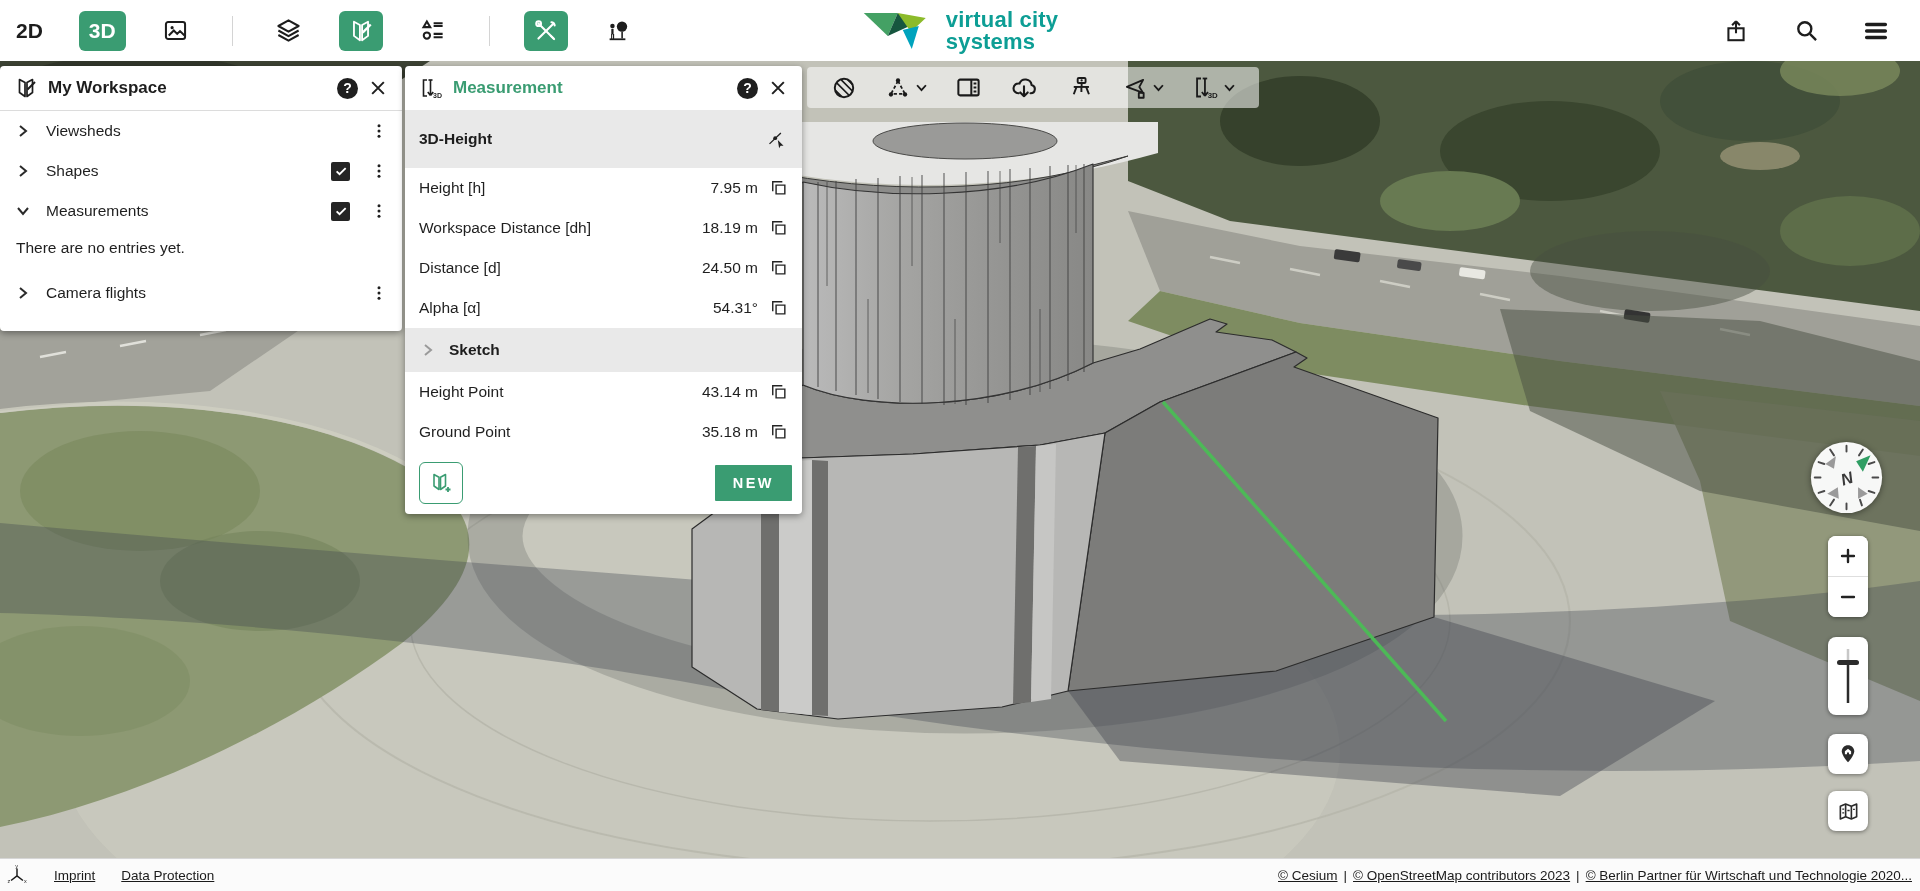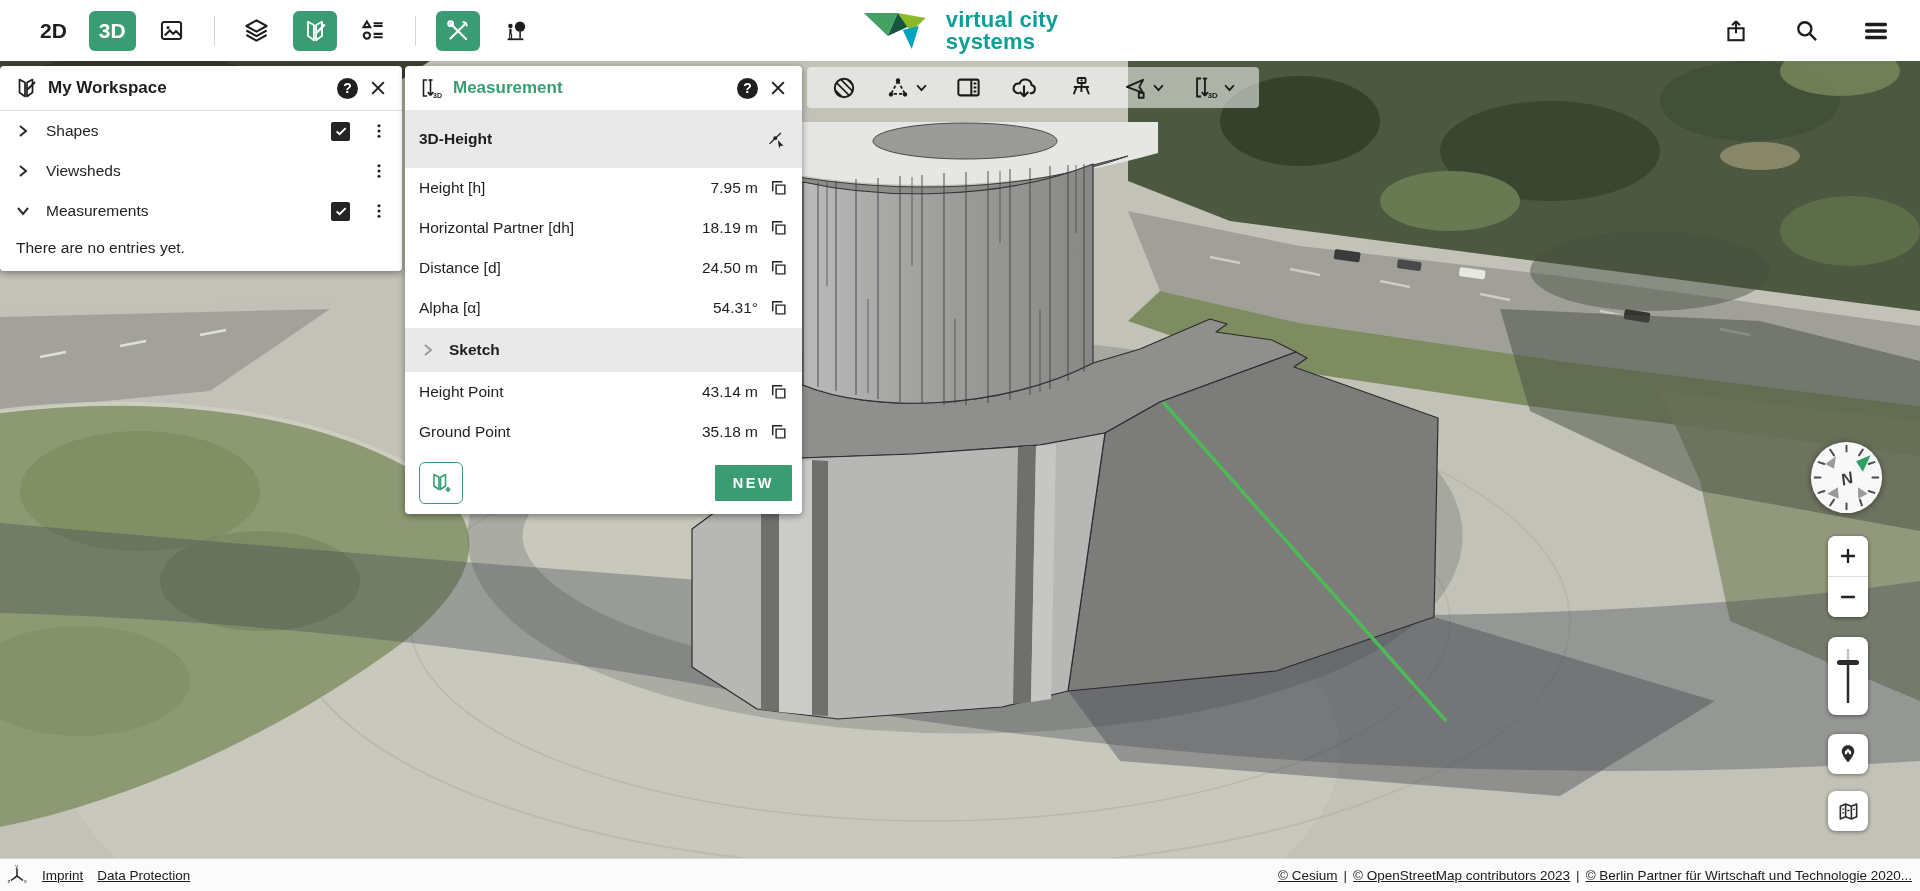--- a/index.html
+++ b/index.html
@@ -1,21 +1,21 @@
 <!DOCTYPE html>
 <html><head>
 <meta charset="utf-8">
 <style>
   * { box-sizing: border-box; margin: 0; padding: 0; }
   html,body { width:1920px; height:891px; overflow:hidden; font-family:"Liberation Sans",sans-serif; background:#ddd; }
   .icon-svg { display:block; }
 
   
   .topbar { position:absolute; top:0; left:0; width:1920px; height:61px; background:#fff; display:flex; align-items:center; z-index:40; }
-  .tb-left { display:flex; align-items:center; gap:14px; padding-left:32px;justify-content:space-between; }
+  .tb-left { display:flex; align-items:center; gap:28px; padding-left:8px;justify-content:space-between; }
   .mode-btn { font-size:21px; font-weight:700; color:#1d1d1d; background:none; border:none; padding:6px 8px; cursor:pointer; }
   .mode-btn.active { background:#3a9c72; color:#fff; border-radius:6px; padding:8px 10px; }
   .tb-iconbtn { background:none; border:none; width:44px; height:40px; display:flex; align-items:center; justify-content:center; color:#1d1d1d; cursor:pointer; }
   .tb-iconbtn.green { background:#3a9c72; color:#fff; border-radius:6px; }
   .tb-sep { width:1px; height:30px; background:#d4d4d4; margin:0 6px; }
   .brand { position:absolute; left:50%; top:50%; transform:translate(-50%,-50%); display:flex; align-items:center; gap:12px; }
   .brand-text { font-size:22px; font-weight:700; line-height:0.98; color:#0d9e95; letter-spacing:.2px; }
   .tb-right { position:absolute; right:22px; top:0; height:61px; display:flex; align-items:center; gap:26px; }
 
   
@@ -67,21 +67,21 @@
   .ctl-box { left:1828px; width:40px; background:#fff; border-radius:8px; box-shadow:0 1px 4px rgba(0,0,0,.45); display:flex; flex-direction:column; align-items:center; justify-content:center; border:none; cursor:pointer; }
   .zoom-stack { left:1828px; top:536px; width:40px; position:absolute; z-index:20; border-radius:8px; box-shadow:0 1px 4px rgba(0,0,0,.45); overflow:hidden; background:#fff; }
   .zoom-btn { width:40px; height:40px; background:#fff; border:none; display:flex; align-items:center; justify-content:center; cursor:pointer; }
   .zoom-div { height:1px; background:#dedede; }
   .slider-box { top:637px; height:78px; }
   .pin-box { top:734px; height:40px; }
   .map-box { top:791px; height:40px; }
 
   
   .footer { position:absolute; left:0; top:858px; width:1920px; height:33px; background:#fbfbfb; border-top:1px solid #d6d6d6; display:flex; align-items:center; justify-content:space-between; padding:0 8px 0 6px; z-index:40; font-size:13.5px; color:#1a1a1a; }
-  .f-left { display:flex; align-items:center; gap:14px; }
+  .f-left { display:flex; align-items:center; gap:26px; }
   .f-link { color:#1a1a1a; text-decoration:underline; cursor:pointer; }
   .f-right { display:flex; align-items:center; gap:6px;justify-content:space-between; }
   .f-sep { color:#1a1a1a; }
 </style>
 </head>
 <body>
 
 <div class="scene">
 <svg width="1920" height="797" viewBox="0 0 1920 797">
   <defs>
@@ -340,52 +340,52 @@
       </button>
   </div>
   <div class="ws-divider"></div>
 
   <div class="tree-row">
     <span class="chev">
         <svg class="icon-svg" width="14" height="14" viewBox="0 0 14 14" fill="none" stroke="currentColor" stroke-width="2">
           <polyline points="4,2 10,7 4,12"></polyline>
         </svg>
       </span>
+    <span class="tree-label">Viewsheds</span>
+    <button class="kebab">
+        <svg class="icon-svg" width="18" height="18" viewBox="0 0 24 24" fill="#1f1f1f">
+          <circle cx="12" cy="5" r="2"></circle>
+          <circle cx="12" cy="12" r="2"></circle>
+          <circle cx="12" cy="19" r="2"></circle>
+        </svg>
+      </button>
+  </div>
+
+  <div class="tree-row">
+    <span class="chev">
+        <svg class="icon-svg" width="14" height="14" viewBox="0 0 14 14" fill="none" stroke="currentColor" stroke-width="2">
+          <polyline points="4,2 10,7 4,12"></polyline>
+        </svg>
+      </span>
     <span class="tree-label">Shapes</span>
     <span class="checkbox">
         <svg class="icon-svg" width="14" height="14" viewBox="0 0 24 24" fill="none" stroke="#fff" stroke-width="3.2">
           <path d="M4.5 12.5 l5 5 L20 7"></path>
         </svg>
       </span>
     <button class="kebab">
         <svg class="icon-svg" width="18" height="18" viewBox="0 0 24 24" fill="#1f1f1f">
           <circle cx="12" cy="5" r="2"></circle>
           <circle cx="12" cy="12" r="2"></circle>
           <circle cx="12" cy="19" r="2"></circle>
         </svg>
       </button>
   </div>
 
   <div class="tree-row">
-    <span class="chev">
-        <svg class="icon-svg" width="14" height="14" viewBox="0 0 14 14" fill="none" stroke="currentColor" stroke-width="2">
-          <polyline points="4,2 10,7 4,12"></polyline>
-        </svg>
-      </span>
-    <span class="tree-label">Viewsheds</span>
-    <button class="kebab">
-        <svg class="icon-svg" width="18" height="18" viewBox="0 0 24 24" fill="#1f1f1f">
-          <circle cx="12" cy="5" r="2"></circle>
-          <circle cx="12" cy="12" r="2"></circle>
-          <circle cx="12" cy="19" r="2"></circle>
-        </svg>
-      </button>
-  </div>
-
-  <div class="tree-row">
     <span class="chev down">
         <svg class="icon-svg" width="14" height="14" viewBox="0 0 14 14" fill="none" stroke="currentColor" stroke-width="2">
           <polyline points="4,2 10,7 4,12"></polyline>
         </svg>
       </span>
     <span class="tree-label">Measurements</span>
     <span class="checkbox">
         <svg class="icon-svg" width="14" height="14" viewBox="0 0 24 24" fill="none" stroke="#fff" stroke-width="3.2">
           <path d="M4.5 12.5 l5 5 L20 7"></path>
         </svg>
@@ -394,20 +394,35 @@
         <svg class="icon-svg" width="18" height="18" viewBox="0 0 24 24" fill="#1f1f1f">
           <circle cx="12" cy="5" r="2"></circle>
           <circle cx="12" cy="12" r="2"></circle>
           <circle cx="12" cy="19" r="2"></circle>
         </svg>
       </button>
   </div>
 
   <div class="empty-text">There are no entries yet.</div>
 
+  <div class="tree-row gap-top">
+    <span class="chev">
+        <svg class="icon-svg" width="14" height="14" viewBox="0 0 14 14" fill="none" stroke="currentColor" stroke-width="2">
+          <polyline points="4,2 10,7 4,12"></polyline>
+        </svg>
+      </span>
+    <span class="tree-label">Camera flights</span>
+    <button class="kebab">
+        <svg class="icon-svg" width="18" height="18" viewBox="0 0 24 24" fill="#1f1f1f">
+          <circle cx="12" cy="5" r="2"></circle>
+          <circle cx="12" cy="12" r="2"></circle>
+          <circle cx="12" cy="19" r="2"></circle>
+        </svg>
+      </button>
+  </div>
 </div>
 
 <div class="panel mp-panel">
   <div class="panel-header">
     <svg class="icon-svg" width="24" height="24" viewBox="0 0 24 24" fill="none" stroke="#1d1d1d" stroke-width="1.6">
         <path d="M8 4 H4.5 V20 H8"></path>
         <path d="M9.5 4 H13.5"></path>
         <path d="M11.5 4 V19.5 M11.5 19.5 l-2.7-3.5 M11.5 19.5 l2.7-3.5"></path>
         <text x="14" y="21.5" font-size="7" font-weight="bold" fill="#1d1d1d" stroke="none">3D</text>
       </svg>
@@ -436,21 +451,21 @@
     <span class="m-label">Height [h]</span>
     <span class="m-value">7.95 m</span>
     <button class="copy-btn">
         <svg class="icon-svg" width="20" height="20" viewBox="0 0 24 24" fill="none" stroke="#242424" stroke-width="1.7">
           <path d="M8.5 8.5 H19 V19 H8.5 Z"></path>
           <path d="M16 4.5 H4.5 V16"></path>
         </svg>
       </button>
   </div>
   <div class="m-row">
-    <span class="m-label">Horizontal Partner [dh]</span>
+    <span class="m-label">Workspace Distance [dh]</span>
     <span class="m-value">18.19 m</span>
     <button class="copy-btn">
         <svg class="icon-svg" width="20" height="20" viewBox="0 0 24 24" fill="none" stroke="#242424" stroke-width="1.7">
           <path d="M8.5 8.5 H19 V19 H8.5 Z"></path>
           <path d="M16 4.5 H4.5 V16"></path>
         </svg>
       </button>
   </div>
   <div class="m-row">
     <span class="m-label">Distance [d]</span>

